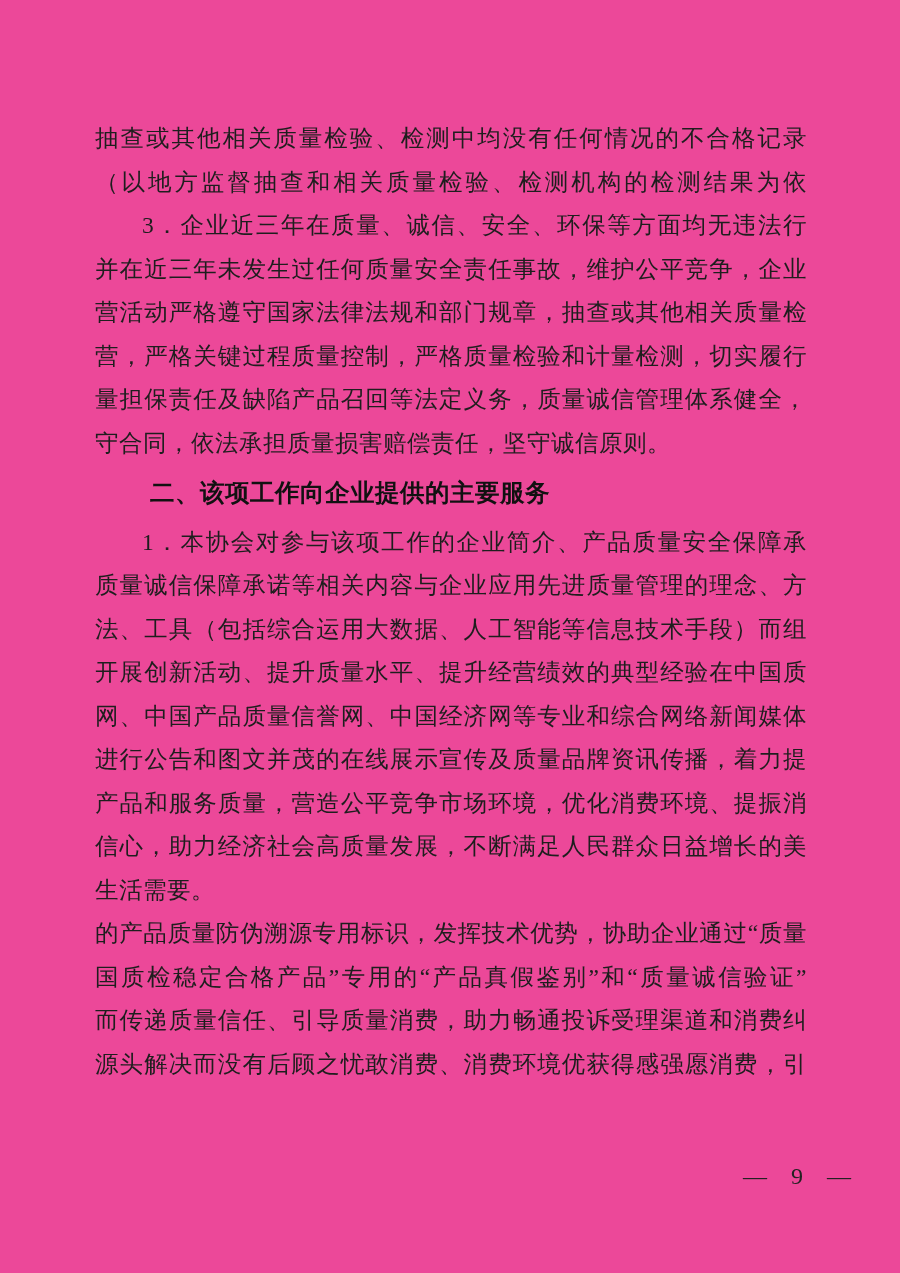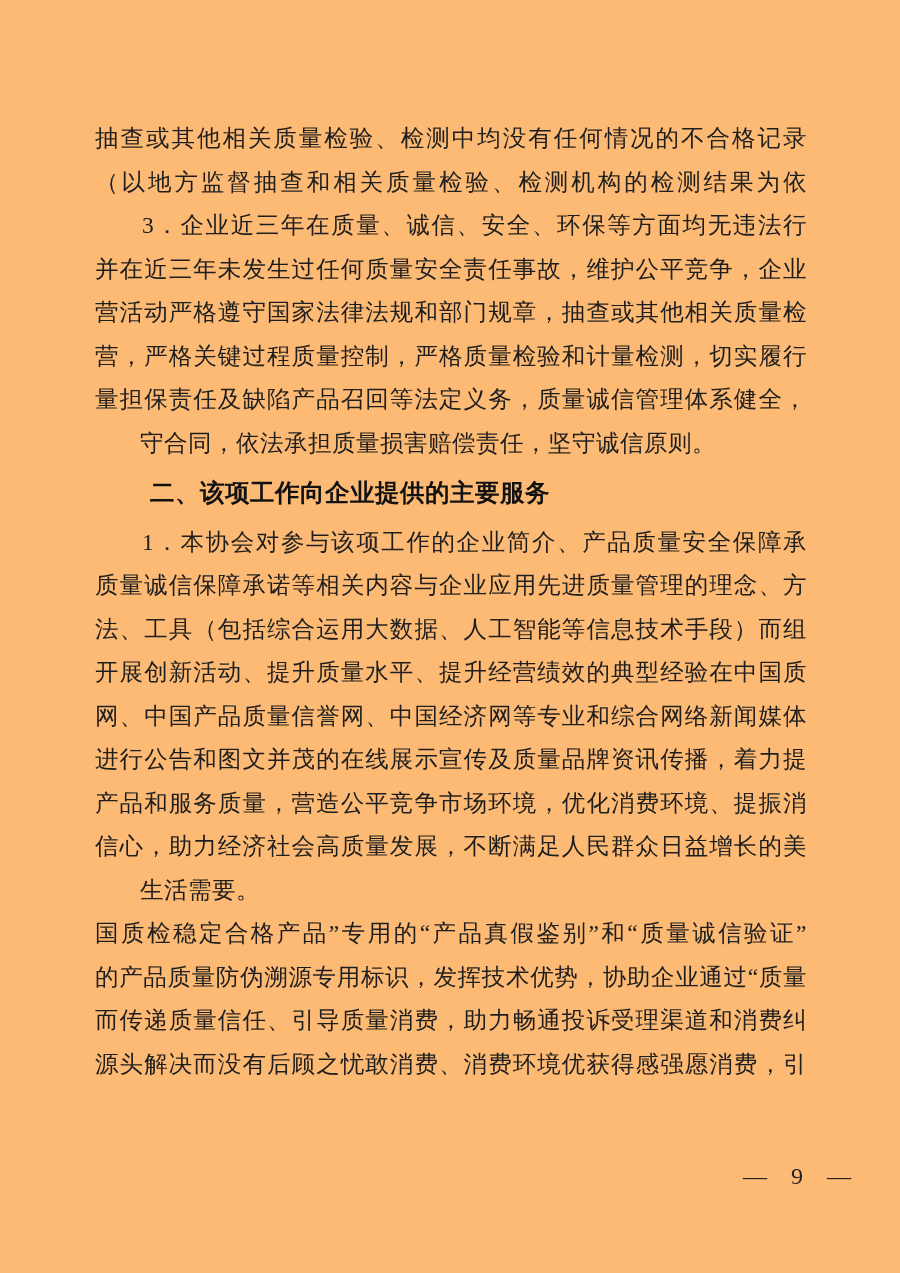--- a/index.html
+++ b/index.html
@@ -4,21 +4,21 @@
 <style>
   html, body {
     margin: 0;
     padding: 0;
     background: #ffffff;
   }
   .page {
     position: relative;
     width: 900px;
     height: 1273px;
-    background: #fdba74;
+    background: #ec4899;
     overflow: hidden;
     font-family: "Liberation Serif", serif;
     color: #1e1e1e;
   }
   .text-block {
     position: absolute;
     left: 95px;
     top: 117px;
     width: 712px;
   }
@@ -31,21 +31,20 @@
     white-space: normal;
     overflow: hidden;
     letter-spacing: 0.5px;
   }
   .line.indent {
     text-indent: 2em;
   }
   .line.end {
     text-align: right;
     text-align-last: left;
-    margin-left: 45px;
   }
   .line.heading {
     font-family: "Liberation Sans", "DejaVu Sans", sans-serif;
     font-weight: 700;
     color: #111111;
     text-align: left;
     text-align-last: left;
     font-size: 24.5px;
   }
   .page-number {
@@ -76,20 +75,20 @@
     <h2 class="line heading indent" style="margin:6px;">二、该项工作向企业提供的主要服务</h2>
     <div class="line indent">1．本协会对参与该项工作的企业简介、产品质量安全保障承诺、</div>
     <div class="line">质量诚信保障承诺等相关内容与企业应用先进质量管理的理念、方</div>
     <div class="line">法、工具（包括综合运用大数据、人工智能等信息技术手段）而组织</div>
     <div class="line">开展创新活动、提升质量水平、提升经营绩效的典型经验在中国质量</div>
     <div class="line">网、中国产品质量信誉网、中国经济网等专业和综合网络新闻媒体上</div>
     <div class="line">进行公告和图文并茂的在线展示宣传及质量品牌资讯传播，着力提升</div>
     <div class="line">产品和服务质量，营造公平竞争市场环境，优化消费环境、提振消费</div>
     <div class="line">信心，助力经济社会高质量发展，不断满足人民群众日益增长的美好</div>
     <div class="line end">生活需要。</div>
+    <div class="line">的产品质量防伪溯源专用标识，发挥技术优势，协助企业通过“质量</div>
     <div class="line">国质检稳定合格产品”专用的“产品真假鉴别”和“质量诚信验证”</div>
-    <div class="line">的产品质量防伪溯源专用标识，发挥技术优势，协助企业通过“质量</div>
     <div class="line">而传递质量信任、引导质量消费，助力畅通投诉受理渠道和消费纠纷</div>
     <div class="line">源头解决而没有后顾之忧敢消费、消费环境优获得感强愿消费，引导</div>
   </div>
 
   <div class="page-number">— 9 —</div>
 </div>
 
 </body></html>

